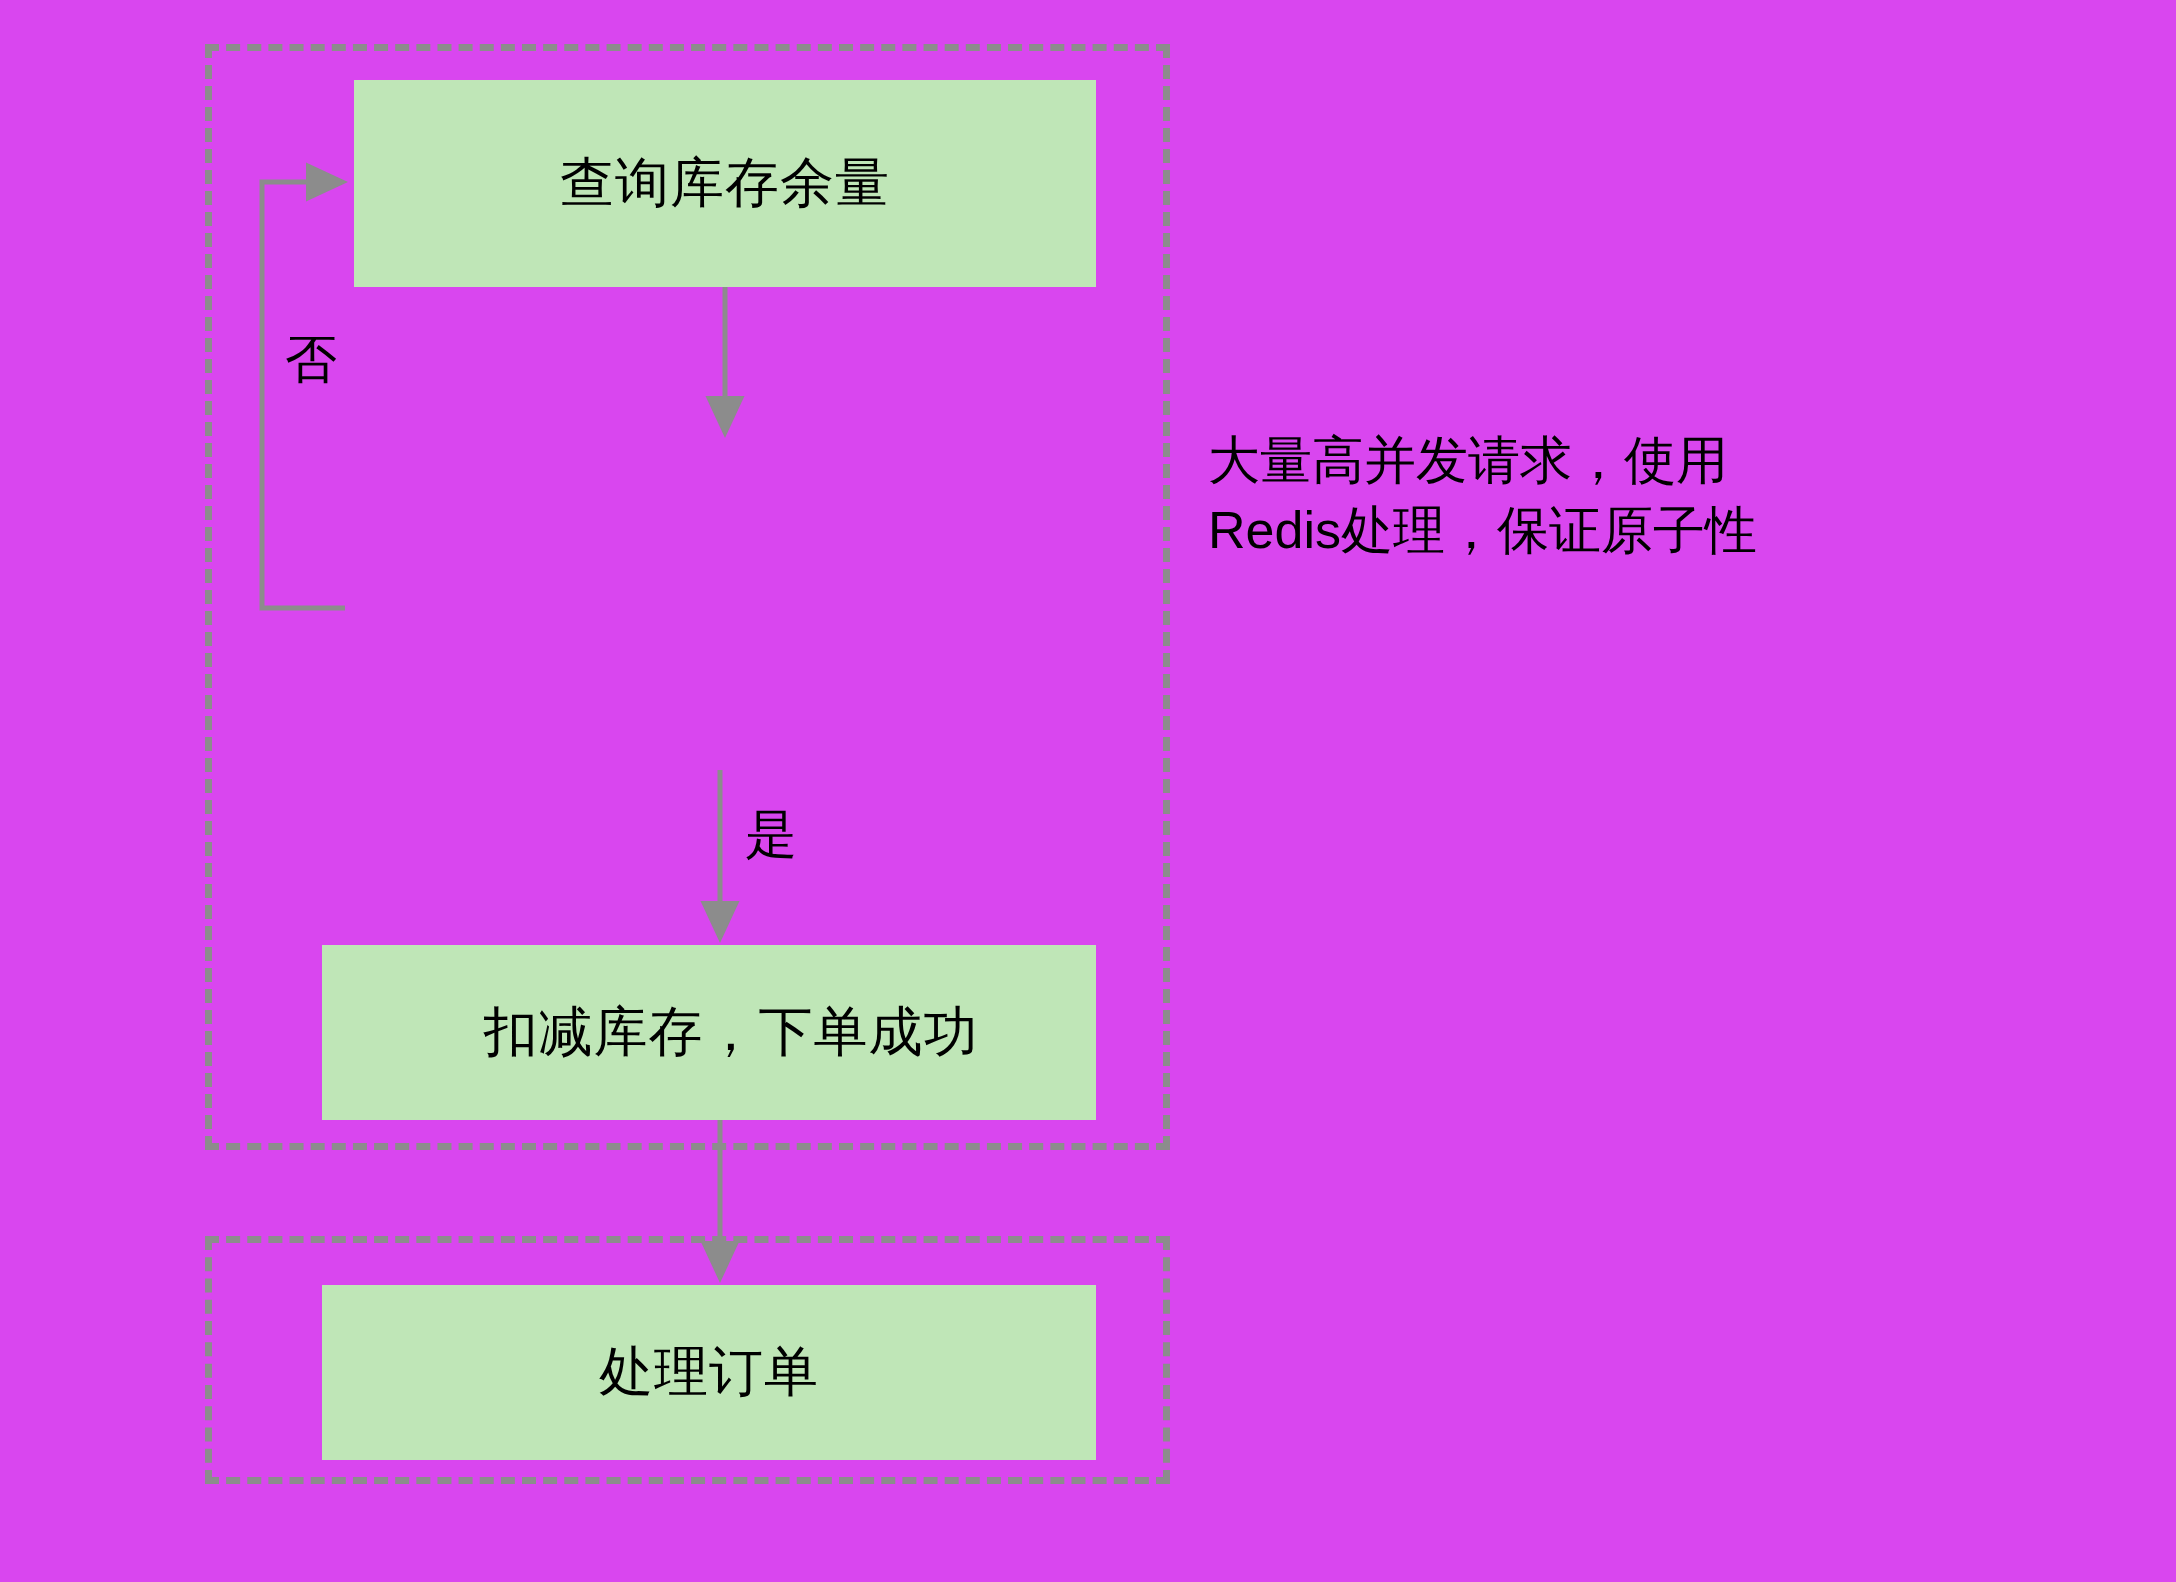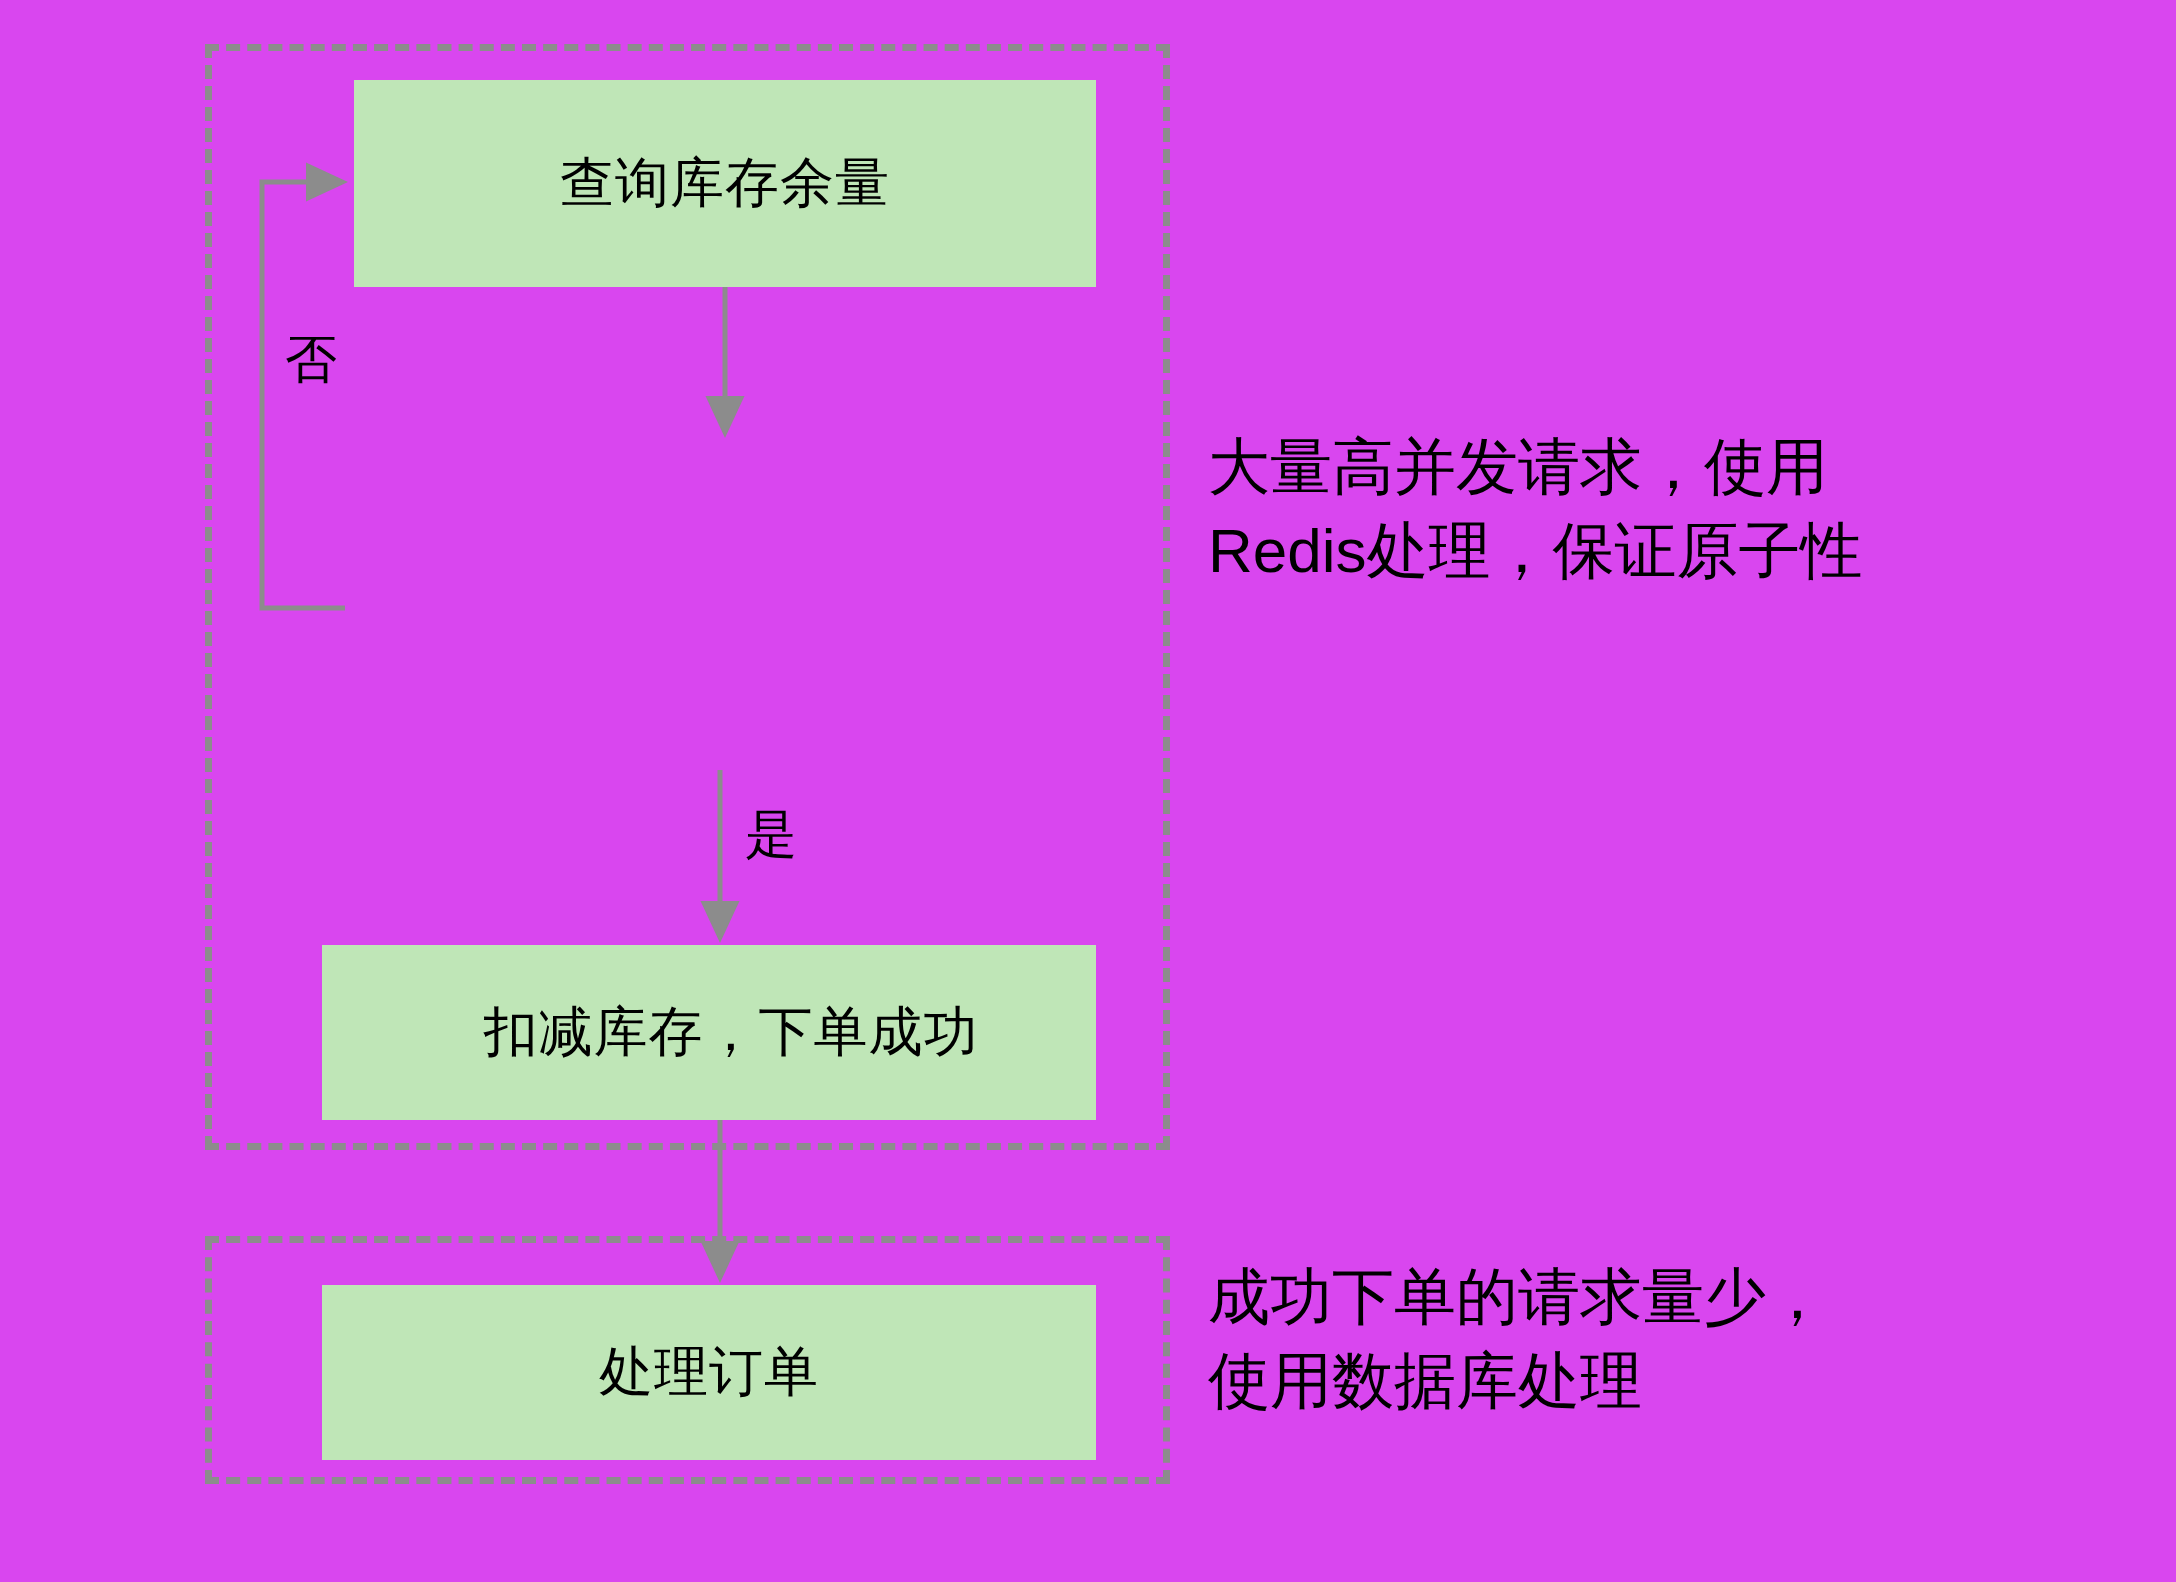--- a/index.html
+++ b/index.html
@@ -104,21 +104,21 @@
     position: absolute;
     font-size: 52px;
     color: #000;
     white-space: nowrap;
   }
   #label-no  { left: 285px; top: 325px; }
   #label-yes { left: 745px; top: 800px; }
   
   .annotation {
     position: absolute;
-    font-size: 62px;
+    font-size: 52px;
     line-height: 1.35;
     color: #000;
     white-space: pre-line;
     letter-spacing: 0px;
   }
   #annot-redis { left: 1208px; top: 425px; width: 880px; }
   #annot-db    { left: 1208px; top: 1255px; width: 880px; }
 </style>
 </head>
 <body>
@@ -154,16 +154,14 @@
 
   <div class="node-box" id="box-order">处理订单</div>
 
   <div class="edge-label" id="label-no">否</div>
 
   <div class="edge-label" id="label-yes">是</div>
 
   <div class="annotation" id="annot-redis">大量高并发请求，使用
 Redis处理，保证原子性</div>
 
-  <div class="annotation" id="annot-db">成功下单的请求量少，
-使用数据库处理</div>
 
 </div>
 
 </body></html>

